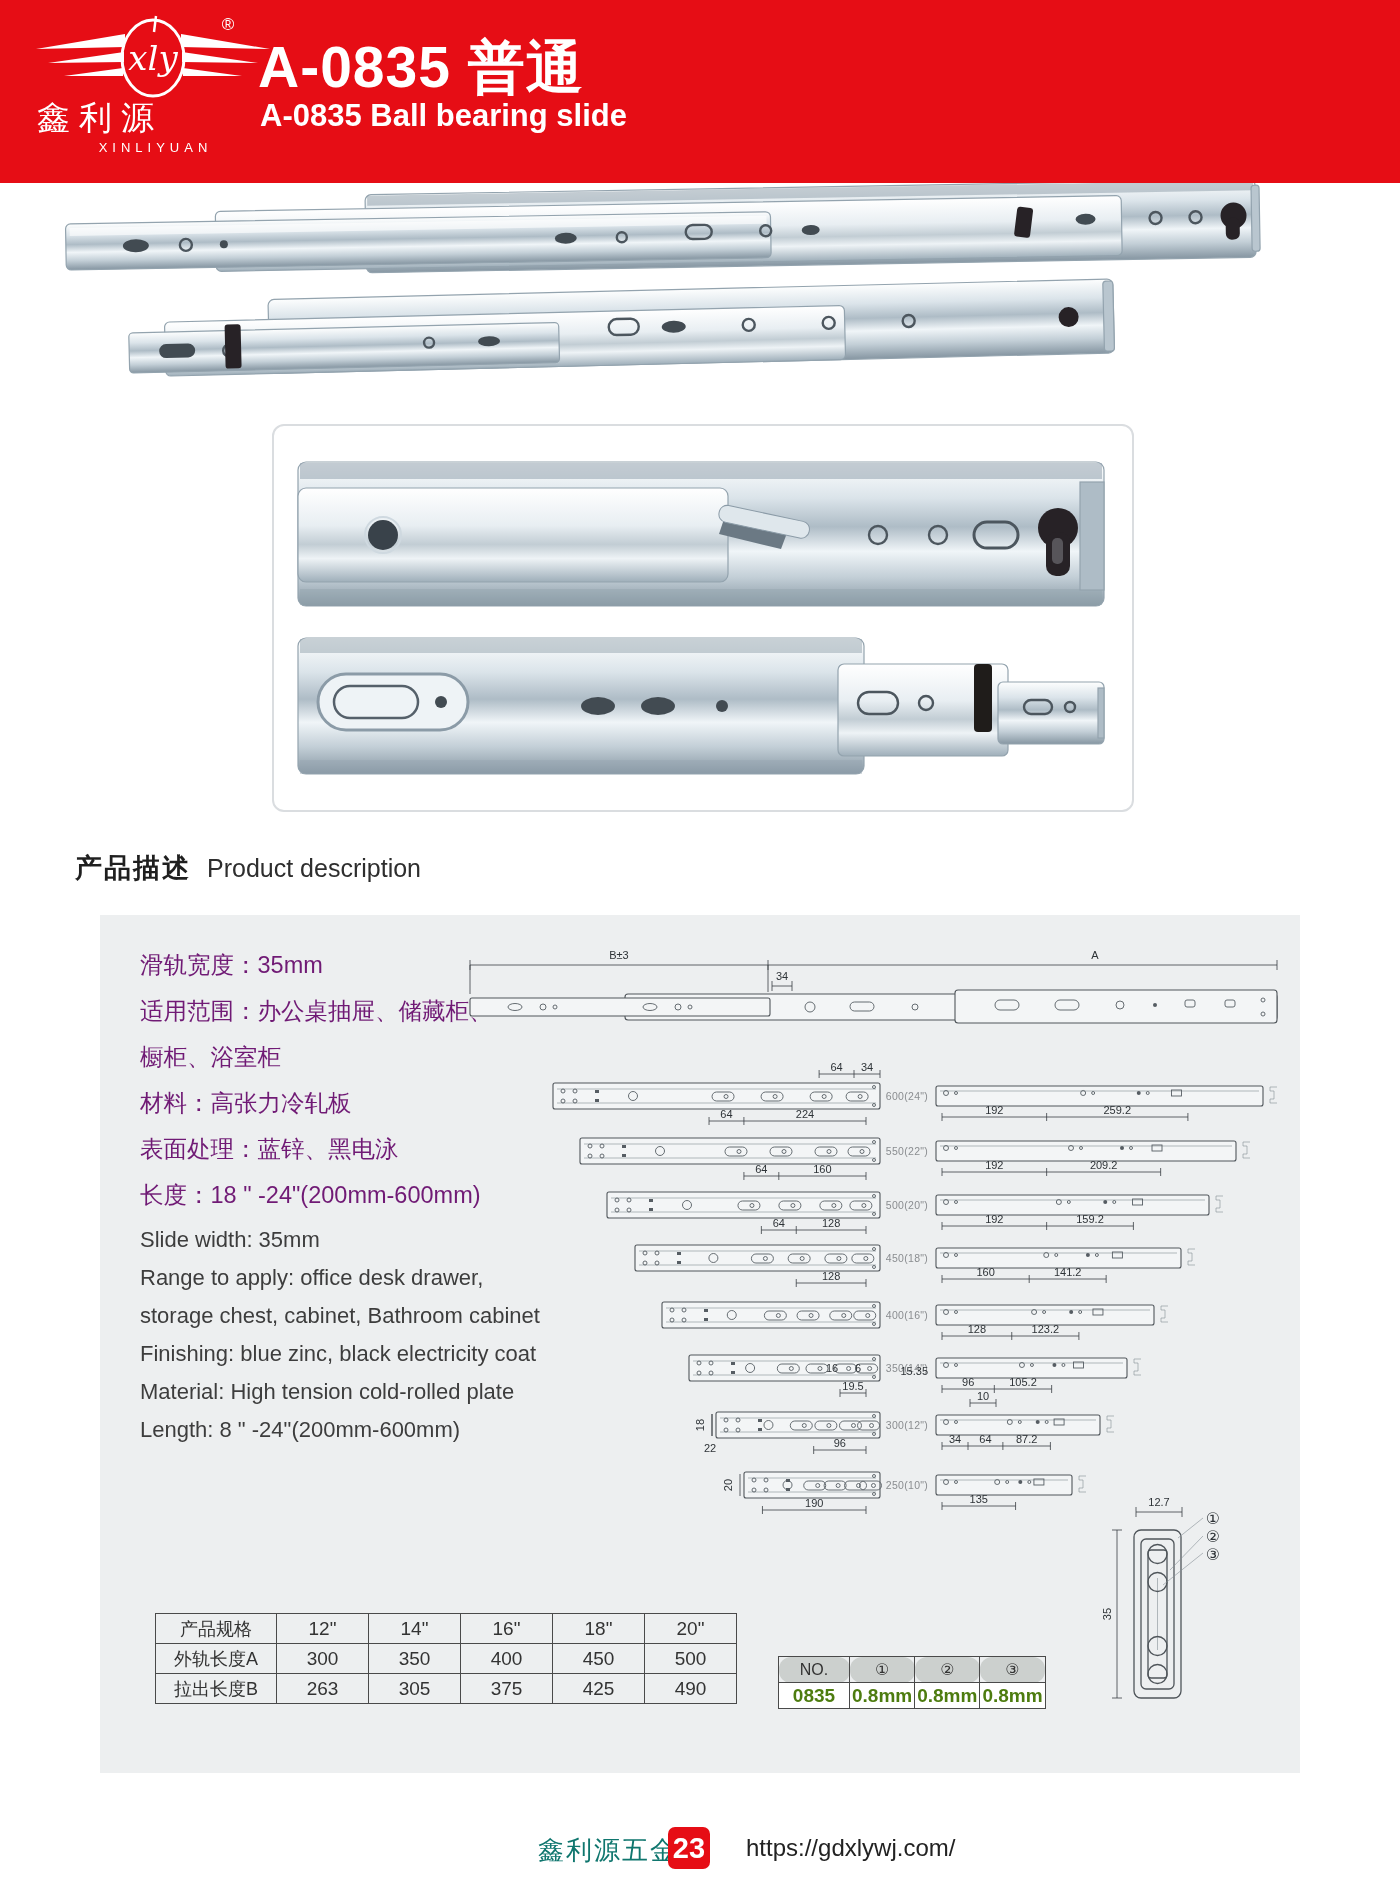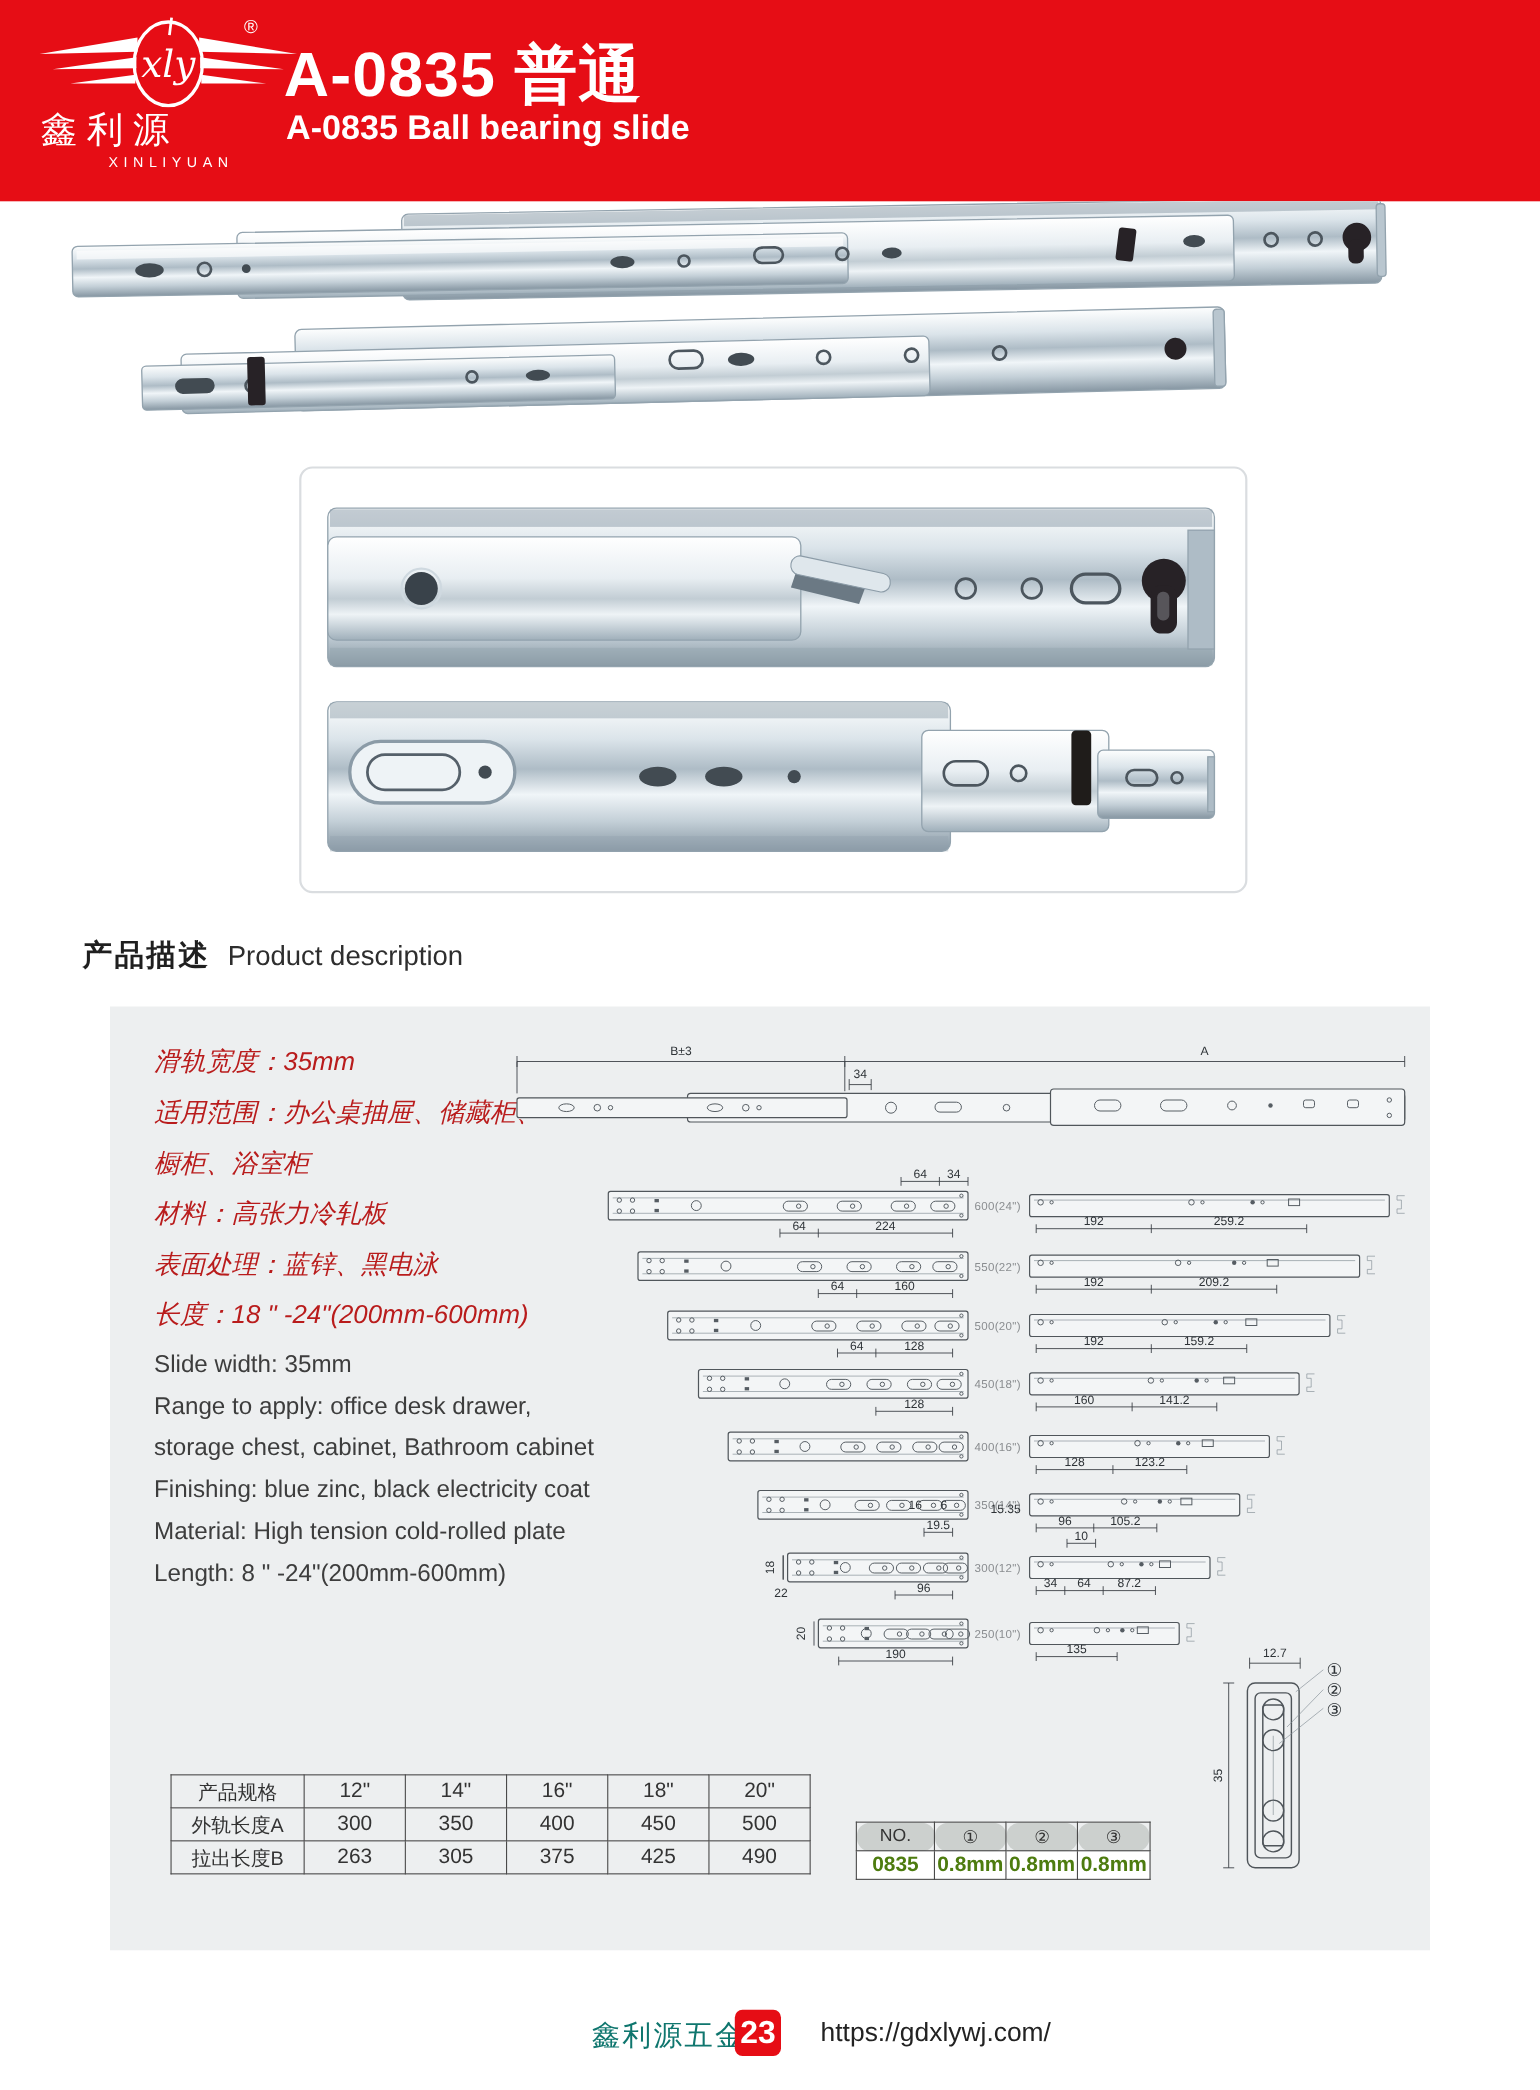--- a/index.html
+++ b/index.html
@@ -19,21 +19,21 @@
   .frame-box{position:absolute;left:272px;top:424px;width:858px;height:384px;border:2px solid #dadde0;border-radius:12px;background:#fff;}
 
   
   .sec-head{position:absolute;left:75px;top:850px;display:flex;align-items:baseline;gap:16px;}
   .sec-cn{font-size:27px;font-weight:600;color:#1f1f1f;letter-spacing:2px;}
   .sec-en{font-size:25px;color:#2e2e2e;}
 
   
   .panel{position:absolute;left:100px;top:915px;width:1200px;height:858px;background:#edeff0;}
   .specs-cn{position:absolute;left:140px;top:942px;width:330px;}
-  .specs-cn .line{font-size:23.5px;line-height:46px;color:#b91c1c;white-space:nowrap;font-style:italic;}
+  .specs-cn .line{font-size:23.5px;line-height:46px;color:#701a75;white-space:nowrap;}
   .specs-en{position:absolute;left:140px;top:1221px;width:360px;}
   .specs-en .line{font-size:22px;line-height:38px;color:#3d3d3d;white-space:nowrap;}
 
   
   #tech{position:absolute;left:395px;top:930px;width:950px;height:810px;}
   .rail{fill:#f3f5f6;stroke:#50565b;stroke-width:1.1;}
   .thin{stroke:#848e96;stroke-width:.6;fill:none;}
   .dim{stroke:#3a3f44;stroke-width:.8;}
   .dimtext{font:11px "Liberation Sans",sans-serif;fill:#2e3337;}
   .rowlabel{font:10.5px "Liberation Sans",sans-serif;fill:#8a8d90;letter-spacing:.3px;}

